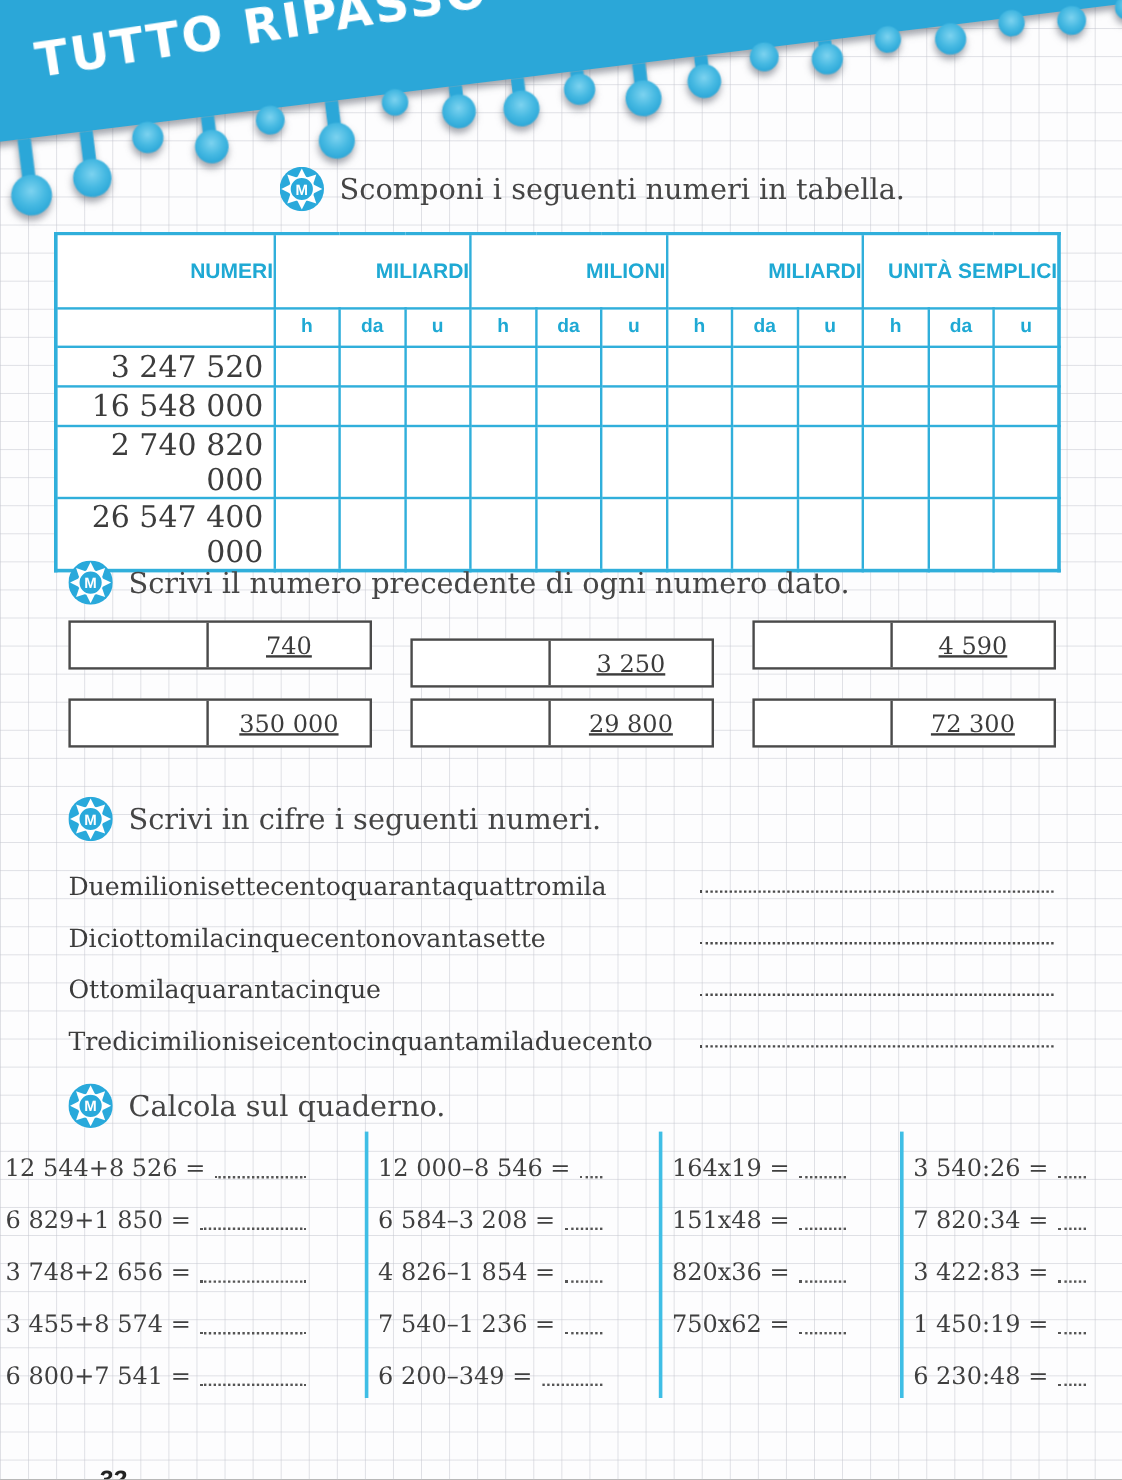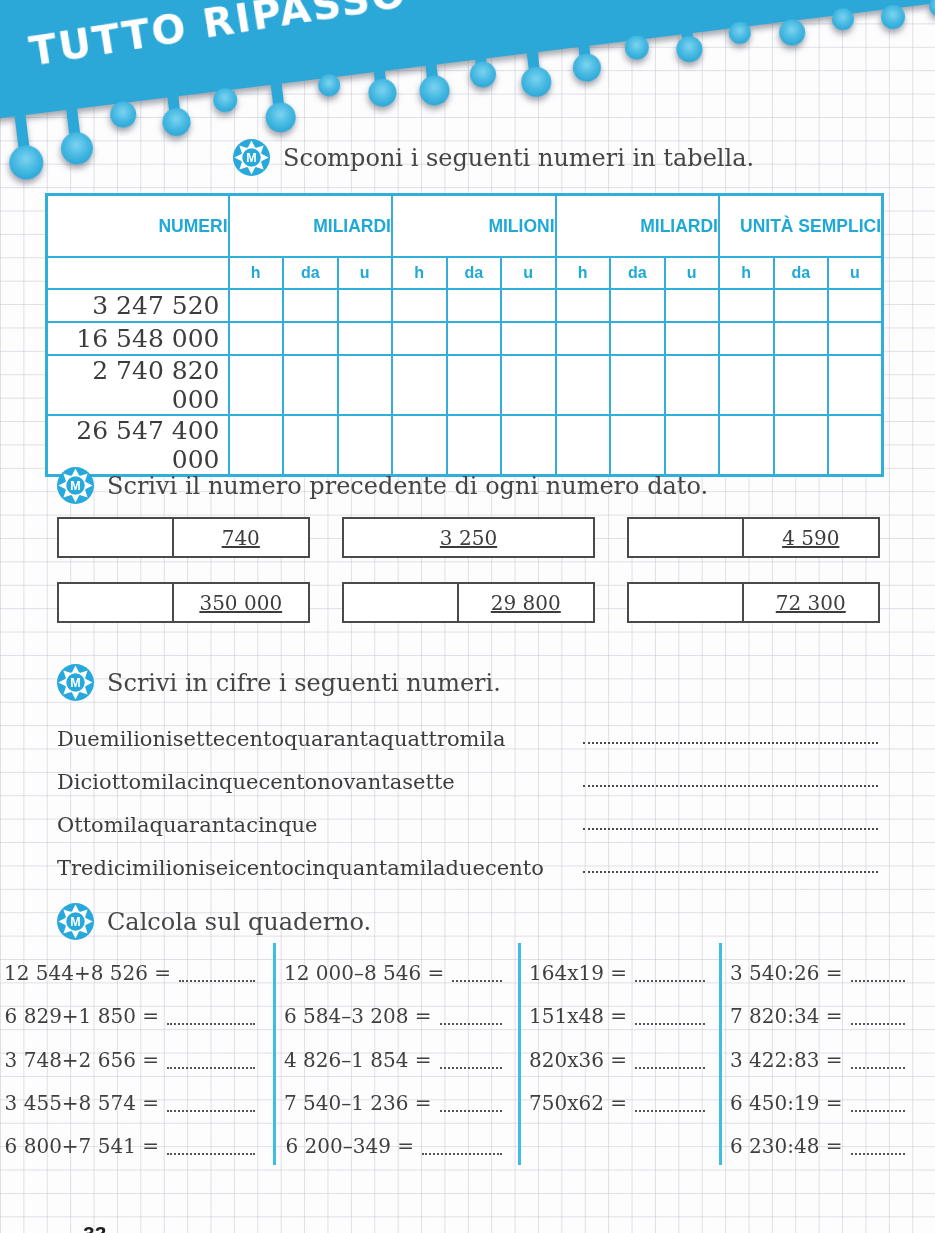--- a/index.html
+++ b/index.html
@@ -79,21 +79,21 @@
   .wrow { height:43px; display:flex; justify-content:space-between; align-items:flex-end; }
   .wrow .word { font-size:21px; color:#3c3c3c; }
   .wrow .dots3 { width:295px; border-bottom:2px dotted #4a4a4a; margin-bottom:7px; }
 
   
   .calc {
     position:absolute; top:943px; left:0; width:935px; height:222px;
     display:grid; grid-template-columns:273px 245px 201px 216px;
   }
   .ccol { padding-top:5px; }
-  .ccol + .ccol { border-left:3px solid #3FBEE5; }
+  .ccol + .ccol { border-left:3px solid #3FBEE5;margin-left:31px; }
   .citem { height:43.2px; display:flex; align-items:flex-end; padding-bottom:6px; }
   .citem .expr { flex:1; text-align:right; font-size:20px; color:#3f3f3f; white-space:nowrap; }
   .citem .dots { border-bottom:2px dotted #555; margin-left:8px; margin-bottom:3px; }
   .ccol-1 { padding-right:18px; padding-left:4px; }  .ccol-1 .dots { width:88px; }
   .ccol-2 { padding-right:16px; padding-left:8px; }  .ccol-2 .dots { width:80px; }
   .ccol-3 { padding-right:14px; padding-left:8px; }  .ccol-3 .dots { width:88px; }
   .ccol-4 { padding-right:30px; padding-left:8px; }  .ccol-4 .dots { width:62px; }
 
   .pagenum {
     position:absolute; left:82px; top:1174px;
@@ -257,21 +257,21 @@
       <circle cx="20" cy="20" r="10.8" fill="none" stroke="#fff" stroke-width="1.6"></circle>
       <text x="20" y="25" text-anchor="middle" font-size="13.5" font-weight="bold" font-family="Liberation Sans, sans-serif" fill="#fff">M</text>
     </svg>
     <div class="prompt">Scrivi il numero precedente di ogni numero dato.</div>
   </div>
 
   <div class="pair" style="top:517px; left:57px;">
     <div class="pblank"></div>
     <div class="pval">740</div>
   </div>
-  <div class="pair" style="top:517px; left:342px;flex-direction:column;">
+  <div class="pair" style="top:532px; left:342px;">
     <div class="pblank"></div>
     <div class="pval">3 250</div>
   </div>
   <div class="pair" style="top:517px; left:627px;">
     <div class="pblank"></div>
     <div class="pval">4 590</div>
   </div>
   <div class="pair" style="top:582px; left:57px;">
     <div class="pblank"></div>
     <div class="pval">350 000</div>
@@ -412,21 +412,21 @@
         </div>
       <div class="citem">
           <span class="expr">7 820:34 =</span>
           <span class="dots"></span>
         </div>
       <div class="citem">
           <span class="expr">3 422:83 =</span>
           <span class="dots"></span>
         </div>
       <div class="citem">
-          <span class="expr">6 450:19 =</span>
+          <span class="expr">1 450:19 =</span>
           <span class="dots"></span>
         </div>
       <div class="citem">
           <span class="expr">6 230:48 =</span>
           <span class="dots"></span>
         </div>
     </div>
   </div>
 
   <div class="pagenum">32</div>

